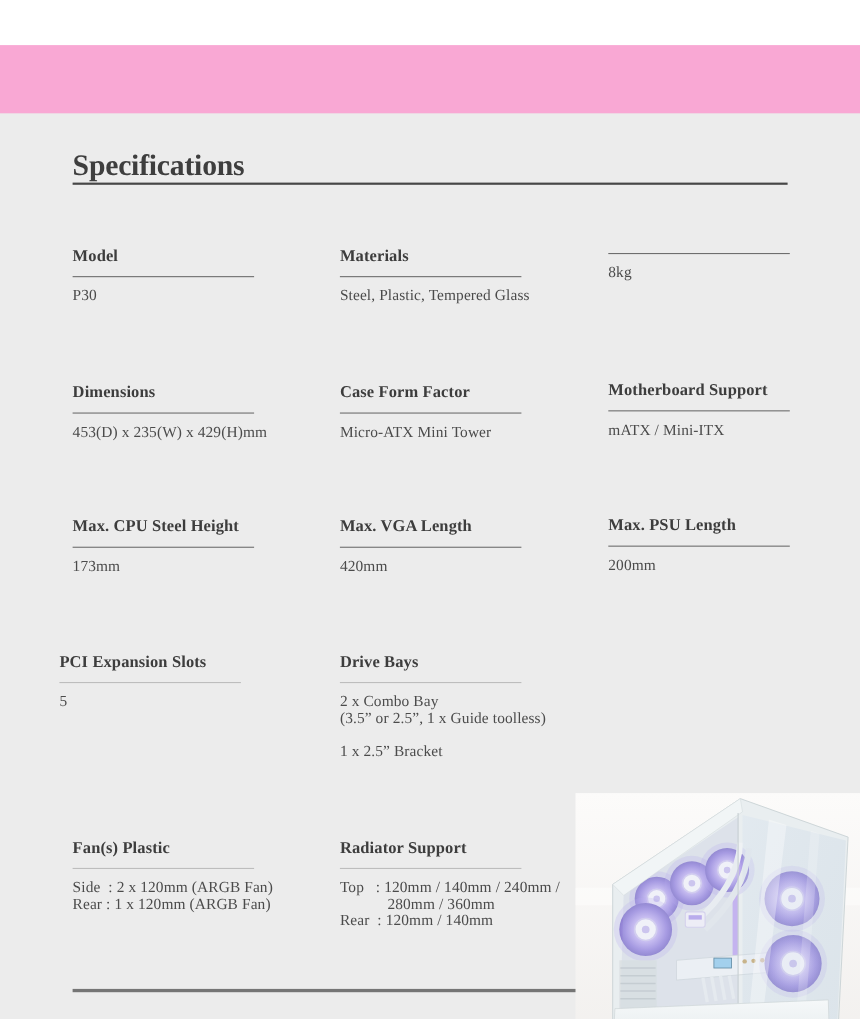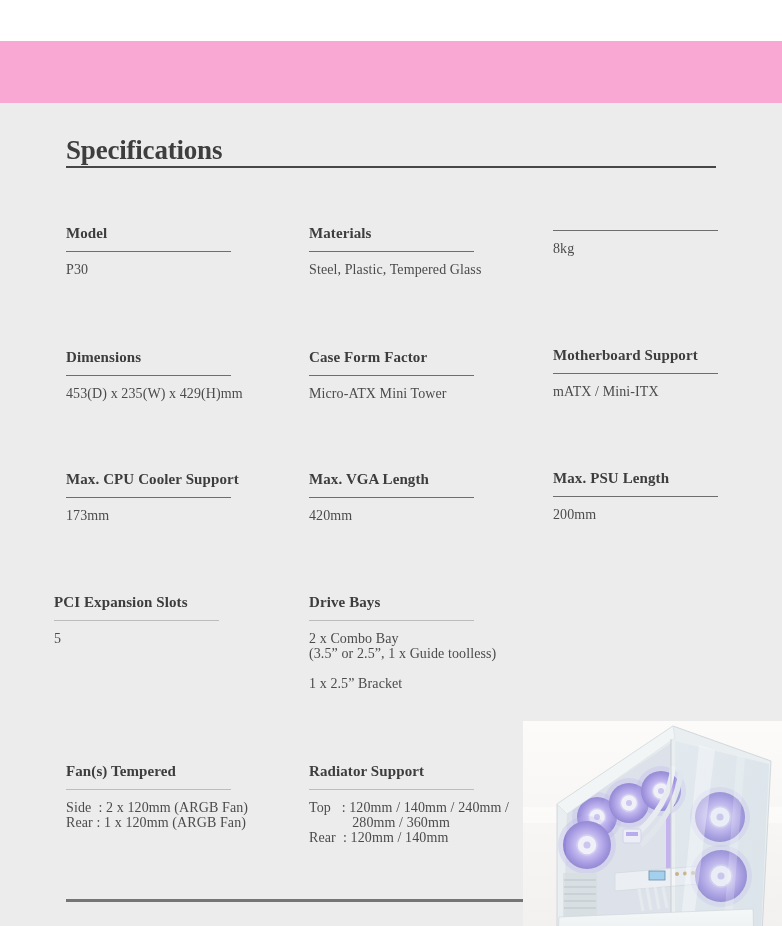--- a/index.html
+++ b/index.html
@@ -68,21 +68,21 @@
     <div class="cell-rule"></div>
     <div class="cell-value">Micro-ATX Mini Tower</div>
   </div>
   <div class="cell dark" style="left:553px;top:305px">
     <div class="cell-label">Motherboard Support</div>
     <div class="cell-rule"></div>
     <div class="cell-value">mATX / Mini-ITX</div>
   </div>
 
   <div class="cell dark" style="left:66px;top:429px">
-    <div class="cell-label">Max. CPU Cooler Support</div>
+    <div class="cell-label">Max. CPU Steel Height</div>
     <div class="cell-rule"></div>
     <div class="cell-value">173mm</div>
   </div>
   <div class="cell dark" style="left:309px;top:429px">
     <div class="cell-label">Max. VGA Length</div>
     <div class="cell-rule"></div>
     <div class="cell-value">420mm</div>
   </div>
   <div class="cell dark" style="left:553px;top:428px">
     <div class="cell-label">Max. PSU Length</div>
@@ -98,21 +98,21 @@
   <div class="cell light" style="left:309px;top:552px">
     <div class="cell-label">Drive Bays</div>
     <div class="cell-rule"></div>
     <div class="cell-value">2 x Combo Bay
 (3.5” or 2.5”, 1 x Guide toolless)
 
 1 x 2.5” Bracket</div>
   </div>
 
   <div class="cell light" style="left:66px;top:721px">
-    <div class="cell-label">Fan(s) Tempered</div>
+    <div class="cell-label">Fan(s) Plastic</div>
     <div class="cell-rule"></div>
     <div class="cell-value">Side  : 2 x 120mm (ARGB Fan)
 Rear : 1 x 120mm (ARGB Fan)</div>
   </div>
   <div class="cell light" style="left:309px;top:721px">
     <div class="cell-label">Radiator Support</div>
     <div class="cell-rule"></div>
     <div class="cell-value">Top   : 120mm / 140mm / 240mm /
             280mm / 360mm
 Rear  : 120mm / 140mm</div>

